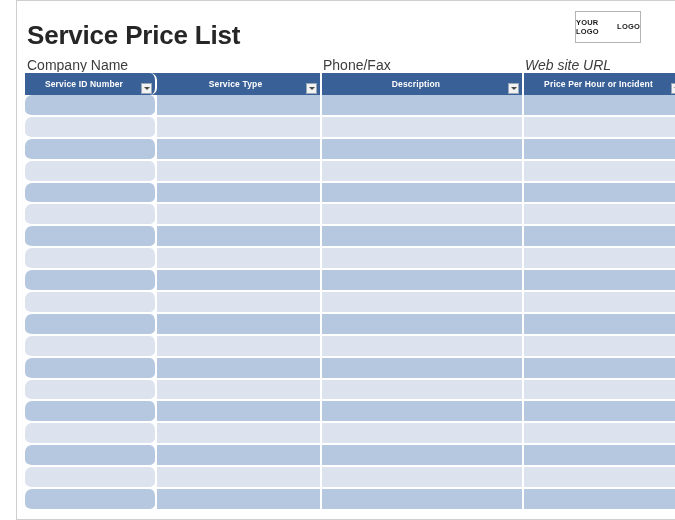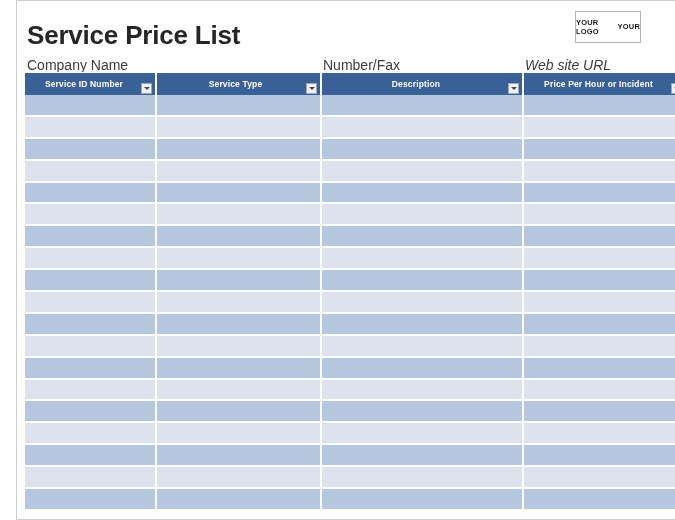--- a/index.html
+++ b/index.html
@@ -145,21 +145,21 @@
   .data-row.odd  .data-cell { background: #b6c7e0; }
   .data-row.even .data-cell { background: #dce3ee; }
   .data-cell {
     box-sizing: border-box;
     border-right: 2px solid #ffffff;
     border-bottom: 2px solid #ffffff;
     height: 21.9px;
   }
   .data-cell:last-child { border-right: none; }
 
-  .c1 { width: 132px; }
+  .c1 { width: 132px; border-radius: 7px; }
   .c2 { width: 165px; padding-left: 6px; }
   .c3 { width: 202px; }
   .c4 { width: 161px; }
 
   .resize-handle {
     position: absolute;
     left: 663px;
     top: 503px;
     width: 5px;
     height: 5px;
@@ -171,31 +171,31 @@
 <body>
 
 <div class="page">
 
   <div class="header-zone">
 
     <div class="doc-title">Service Price List</div>
 
     <div class="logo-box">
       <div class="logo-line">YOUR LOGO</div>
-      <div class="logo-line">YOUR</div>
+      <div class="logo-line">LOGO</div>
     </div>
 
     <div class="field-label fl-company">Company Name</div>
 
     <div class="field-label fl-address">
       <div>Street Address</div>
       <div>City, ST  ZIP Code</div>
     </div>
 
-    <div class="field-label fl-phone">Number/Fax</div>
+    <div class="field-label fl-phone">Phone/Fax</div>
 
     <div class="field-label fl-url">Web site URL</div>
 
   </div>
 
   <div class="table-wrap">
 
     <div class="hdr-row">
 
       <div class="hdr-cell c1">

